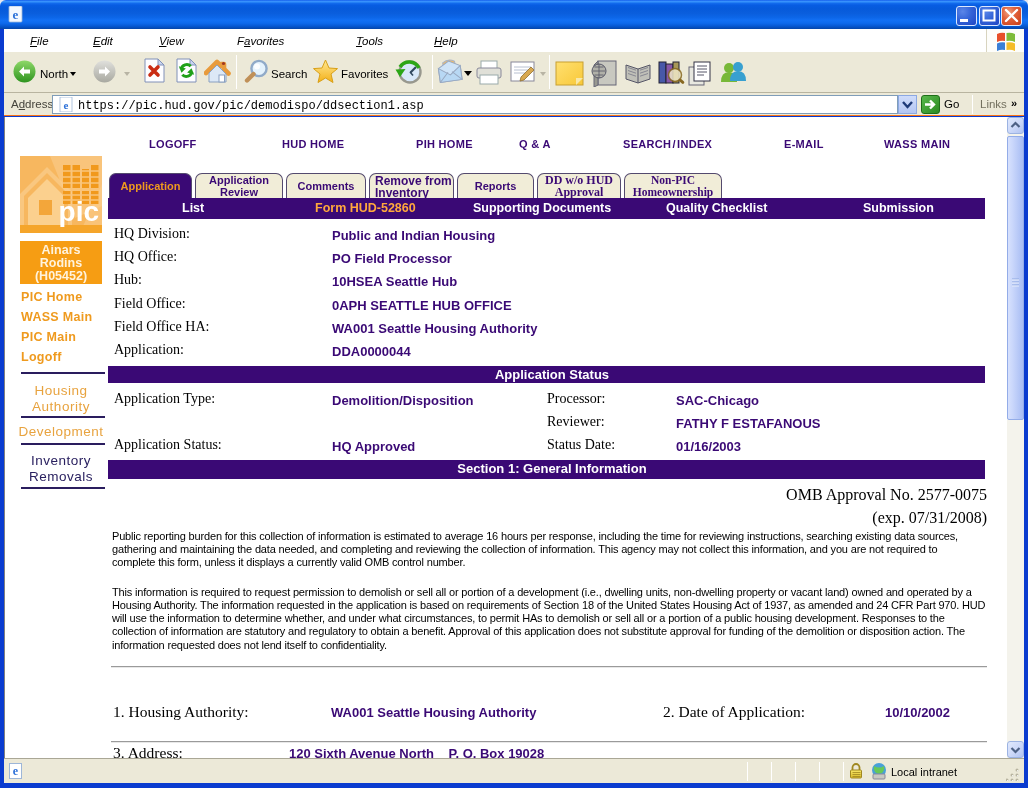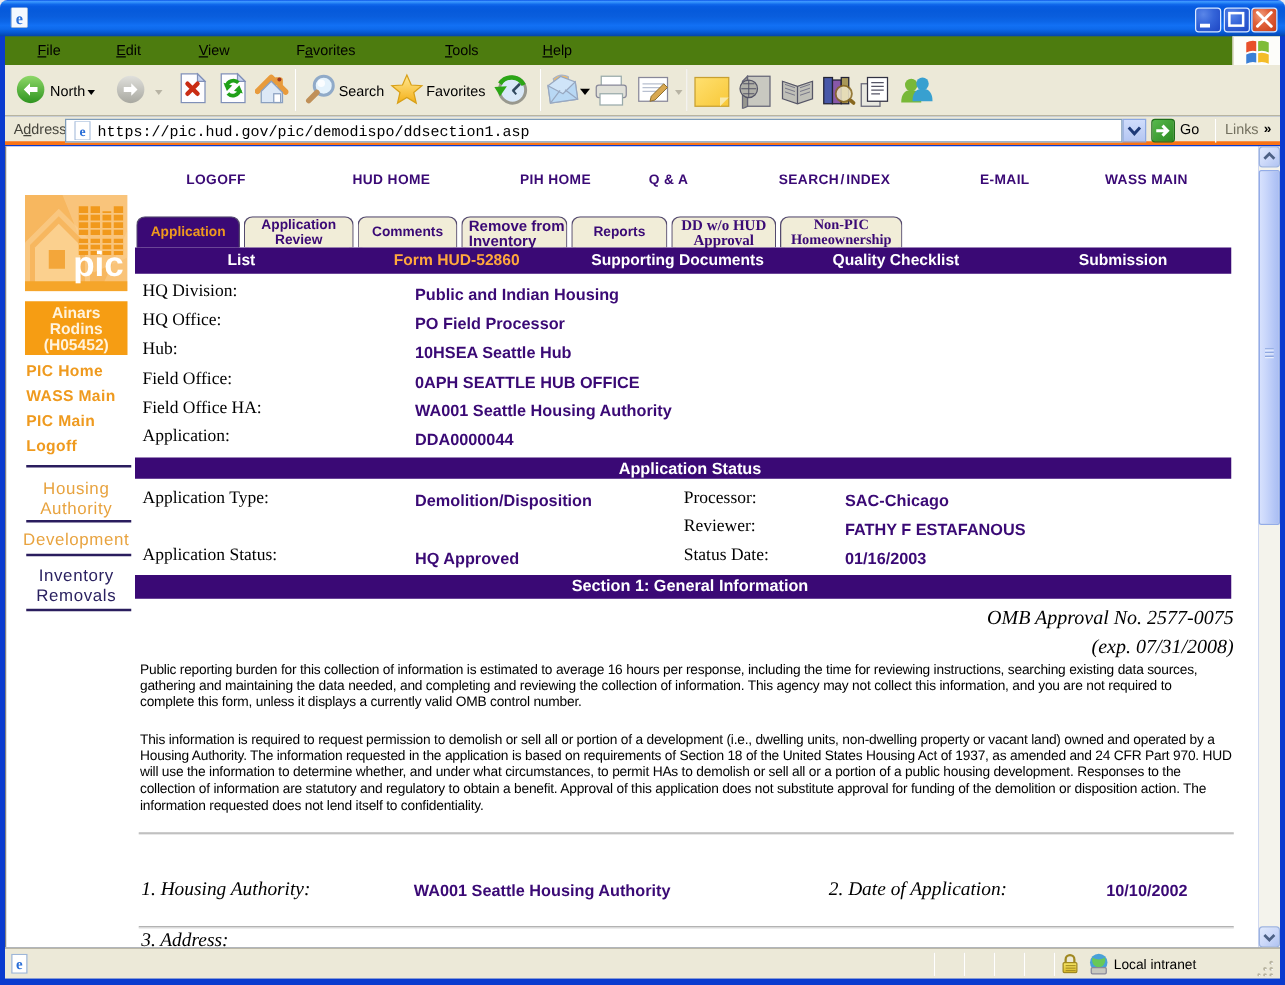--- a/index.html
+++ b/index.html
@@ -8,30 +8,30 @@
 .abs { position:absolute; }
 
 #titlebar { left:0; top:0; width:1028px; height:29px; border-radius:6px 6px 0 0;
   background:linear-gradient(180deg,#0b53e8 0%,#3d95ff 4%,#2d8bf8 7%,#1169ec 12%,#075ce2 18%,#065adb 30%,#0a5edd 46%,#0c66e8 60%,#1270f4 70%,#0e6aec 80%,#0658d2 90%,#0545a8 100%);
 }
 #titletext { left:28px; top:7px; color:#fff; font-size:13.5px; font-weight:bold; text-shadow:1px 1px 2px #00248c; letter-spacing:0.2px;margin-top:30px;}
 .tbtn { top:6px; width:21px; height:20px; border-radius:3px; border:1px solid #dce8ff; }
 #btnmin,#btnmax { background:radial-gradient(circle at 30% 25%, #5a86e8 0%, #3464d8 45%, #1e46c4 100%); }
 #btnclose { background:radial-gradient(circle at 35% 30%, #f0a080 0%, #e1613a 40%, #c83c16 100%); }
 
-#menubar { left:4px; top:29px; width:1020px; height:25px; background:#4d7c0f; border-bottom:1px solid #d8d4bf;}
+#menubar { left:4px; top:29px; width:1020px; height:25px; background:#ffffff; border-bottom:1px solid #d8d4bf;font-style:italic;}
 .menuitem { top:6px; font-size:11.5px; color:#000; }
 .menuitem u { text-decoration:underline; }
 #winlogo { left:986px; top:29px; width:38px; height:23px; background:#fdfdfa; border-left:1px solid #d8d4bf;}
 
 #toolbar { left:4px; top:52px; width:1020px; height:41px; background:#ece9d8; border-bottom:1px solid #b8b4a0;}
 .tooltext { font-size:11.5px; color:#000; top:16px; }
 .tsep { top:3px; width:1px; height:34px; background:#c9c5b2; border-right:1px solid #fff; }
 
-#addrbar { left:4px; top:93px; width:1020px; height:23px; background:#ece9d8; border-bottom:3px solid #f97316;}
+#addrbar { left:4px; top:93px; width:1020px; height:23px; background:#ece9d8; border-bottom:1px solid #f97316;}
 #addrlabel { left:7px; top:5px; font-size:11.5px; color:#45443c; }
 #addrinput { left:48px; top:2px; width:846px; height:19px; background:#fff; border:1px solid #7f9db9; }
 #addrurl { left:74px; top:6px; font-size:12px; color:#000;font-family:Liberation Mono, monospace; }
 #addrdrop { left:894px; top:2px; width:19px; height:19px; background:linear-gradient(180deg,#cfdcfb,#b4c6f2); border:1px solid #8ca8e2; }
 #gobtn { left:917px; top:2px; width:19px; height:19px; background:linear-gradient(135deg,#58b94c,#2c8a22); border:1px solid #1e6e18; border-radius:3px;}
 #gotext { left:940px; top:5px; font-size:11.5px; }
 #linkssep { left:968px; top:2px; width:1px; height:19px; background:#c9c5b2; border-right:1px solid #fff;}
 #linkstext { left:976px; top:5px; font-size:11.5px; color:#73705f; }
 #linkschev { left:1007px; top:4px; font-size:11px; font-weight:bold; color:#000; }
 
@@ -49,21 +49,21 @@
 .topnav { top:21px; font-weight:bold; font-size:11px; color:#3a0975; letter-spacing:0.3px;}
 
 .tab { top:56px; height:25px; background:#f1edd8; border:1px solid #544a6e; border-bottom:none; border-radius:7px 7px 0 0; color:#3a0975; font-weight:bold; text-align:center; font-size:11px; line-height:11.5px;}
 .tab.two { padding-top:1px; }
 #tab1 { background:#3a0975; color:#ef9a1e; }
 #tab1, .tab1line { }
 #navbar2 { left:103px; top:81px; width:877px; height:21px; }
 .nav2 { top:3px; color:#fff; font-weight:bold; font-size:12.5px; }
 
 .lab { font-family:"Liberation Serif", serif; font-size:14px; color:#000; }
-.lab2 { font-family:"Liberation Serif", serif; font-size:15.5px; color:#000;font-style:italic; }
+.lab2 { font-family:"Liberation Serif", serif; font-size:15.5px; color:#000; }
 .val { font-weight:bold; font-size:13px; color:#3a0975; }
 .parat { font-size:11px; color:#000; line-height:13.15px; white-space:nowrap; letter-spacing:-0.17px; }
 .hrline { height:2px; border-top:1px solid #9a9a9a; border-bottom:1px solid #e8e8e8; }
 
 #scroll { left:1007px; top:117px; width:17px; height:641px; background:#f4f3ec; }
 .sbtn { left:0px; width:17px; height:17px; background:linear-gradient(135deg,#e0e9fd 0%,#cdd9f9 50%,#b0c3f2 100%); border:1px solid #9cb3e2; border-radius:3px; }
 #sthumb { left:0px; top:19px; width:17px; height:284px; border:1px solid #93ace8; border-radius:2px; background:linear-gradient(90deg,#d7e1fd 0%,#cad7fb 30%,#b4c6f6 75%,#a9bdf3 100%); }
 
 #statusbar { left:4px; top:758px; width:1020px; height:25px; background:#ece9d8; border-top:1px solid #aaa796; }
 .ssep { top:3px; width:1px; height:19px; background:#c9c5b2; border-right:1px solid #fff; }
@@ -368,20 +368,21 @@
   <div class="abs lab2" style="left:0;top:392px;width:982px;text-align:right;font-size:16px">(exp. 07/31/2008)</div>
   <div class="abs parat" style="left:107px;top:413px">Public reporting burden for this collection of information is estimated to average 16 hours per response, including the time for reviewing instructions, searching existing data sources,<br>gathering and maintaining the data needed, and completing and reviewing the collection of information. This agency may not collect this information, and you are not required to<br>complete this form, unless it displays a currently valid OMB control number.</div>
   <div class="abs parat" style="left:107px;top:469px">This information is required to request permission to demolish or sell all or portion of a development (i.e., dwelling units, non-dwelling property or vacant land) owned and operated by a<br>Housing Authority. The information requested in the application is based on requirements of Section 18 of the United States Housing Act of 1937, as amended and 24 CFR Part 970. HUD<br>will use the information to determine whether, and under what circumstances, to permit HAs to demolish or sell all or a portion of a public housing development. Responses to the<br>collection of information are statutory and regulatory to obtain a benefit. Approval of this application does not substitute approval for funding of the demolition or disposition action. The<br>information requested does not lend itself to confidentiality.</div>
   <div class="abs hrline" style="left:106px;top:549px;width:876px;"></div>
   <div class="abs lab2" style="left:108px;top:586px">1. Housing Authority:</div>
   <div class="abs val" style="left:326px;top:588px">WA001 Seattle Housing Authority</div>
   <div class="abs lab2" style="left:658px;top:586px">2. Date of Application:</div>
   <div class="abs val" style="left:880px;top:588px">10/10/2002</div>
   <div class="abs hrline" style="left:106px;top:624px;width:876px;"></div>
   <div class="abs lab2" style="left:108px;top:627px">3. Address:</div>
+  <div class="abs val" style="left:284px;top:629px">120 Sixth Avenue North&nbsp;&nbsp;&nbsp;&nbsp;P. O. Box 19028</div>
 </div>
 
 <div id="scroll" class="abs">
   <div class="abs sbtn" style="top:0px"></div>
   <svg class="abs" style="left:0;top:0" width="17" height="17">
       <path d="M4.5 10 L8.5 6 L12.5 10" fill="none" stroke="#4d6185" stroke-width="2.2"></path>
     </svg>
   <div id="sthumb" class="abs"></div>
   <svg class="abs" style="left:0;top:160px" width="17" height="14">
       <path d="M5 2 h7 M5 5 h7 M5 8 h7" stroke="#8fa8e0" stroke-width="1"></path>

